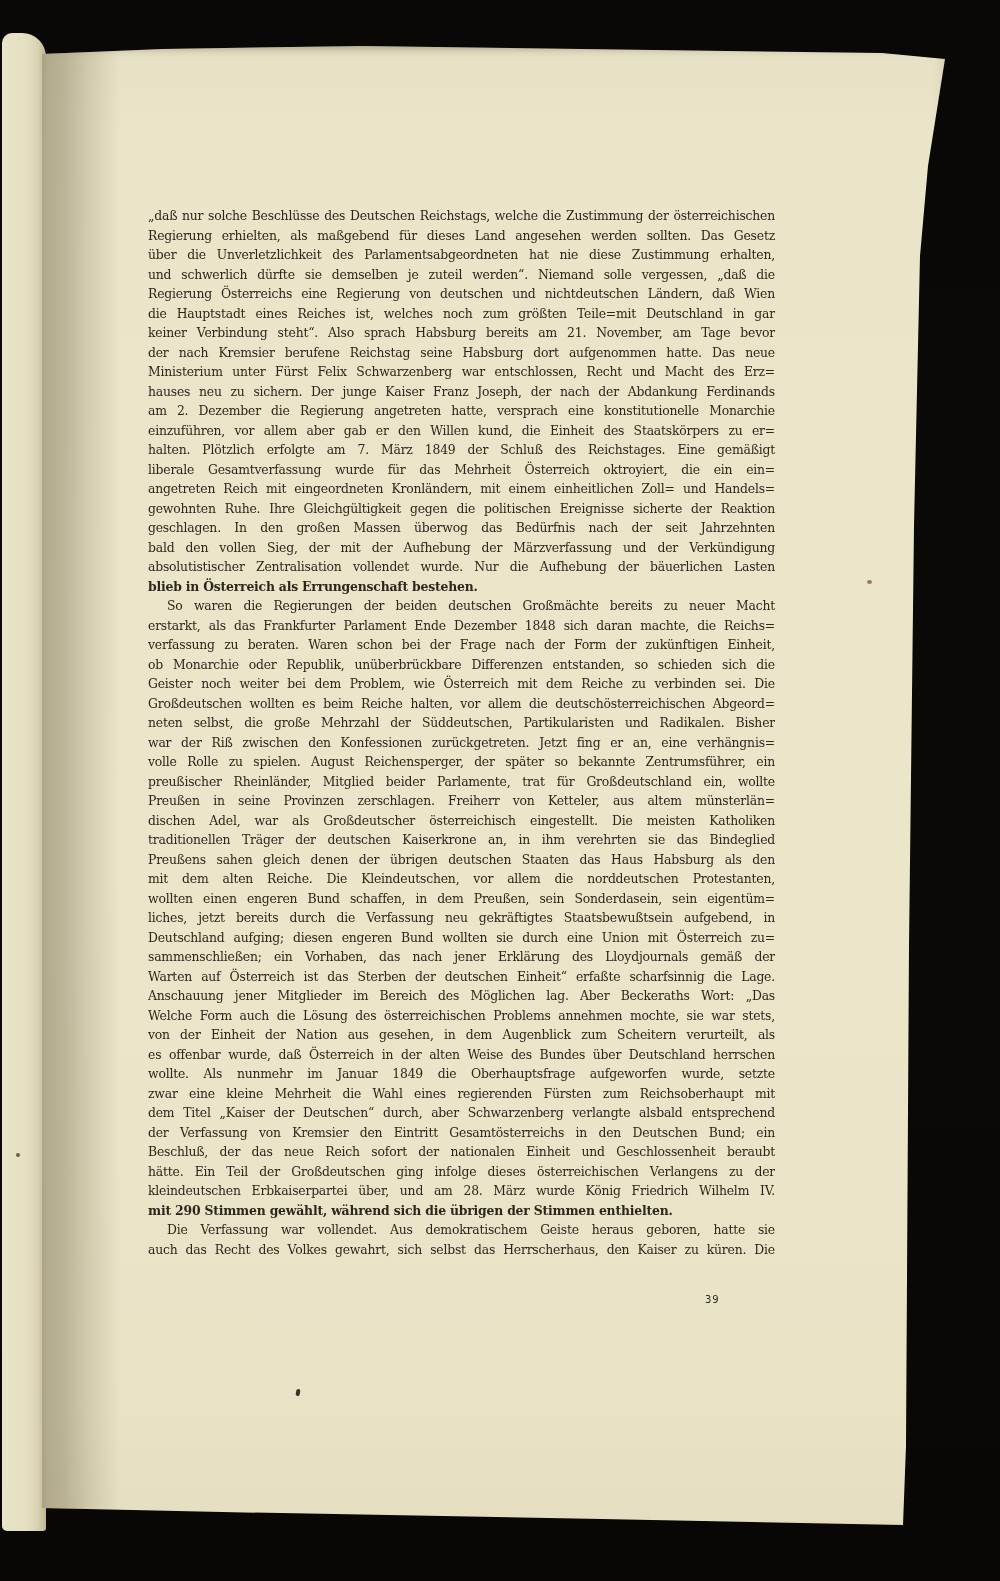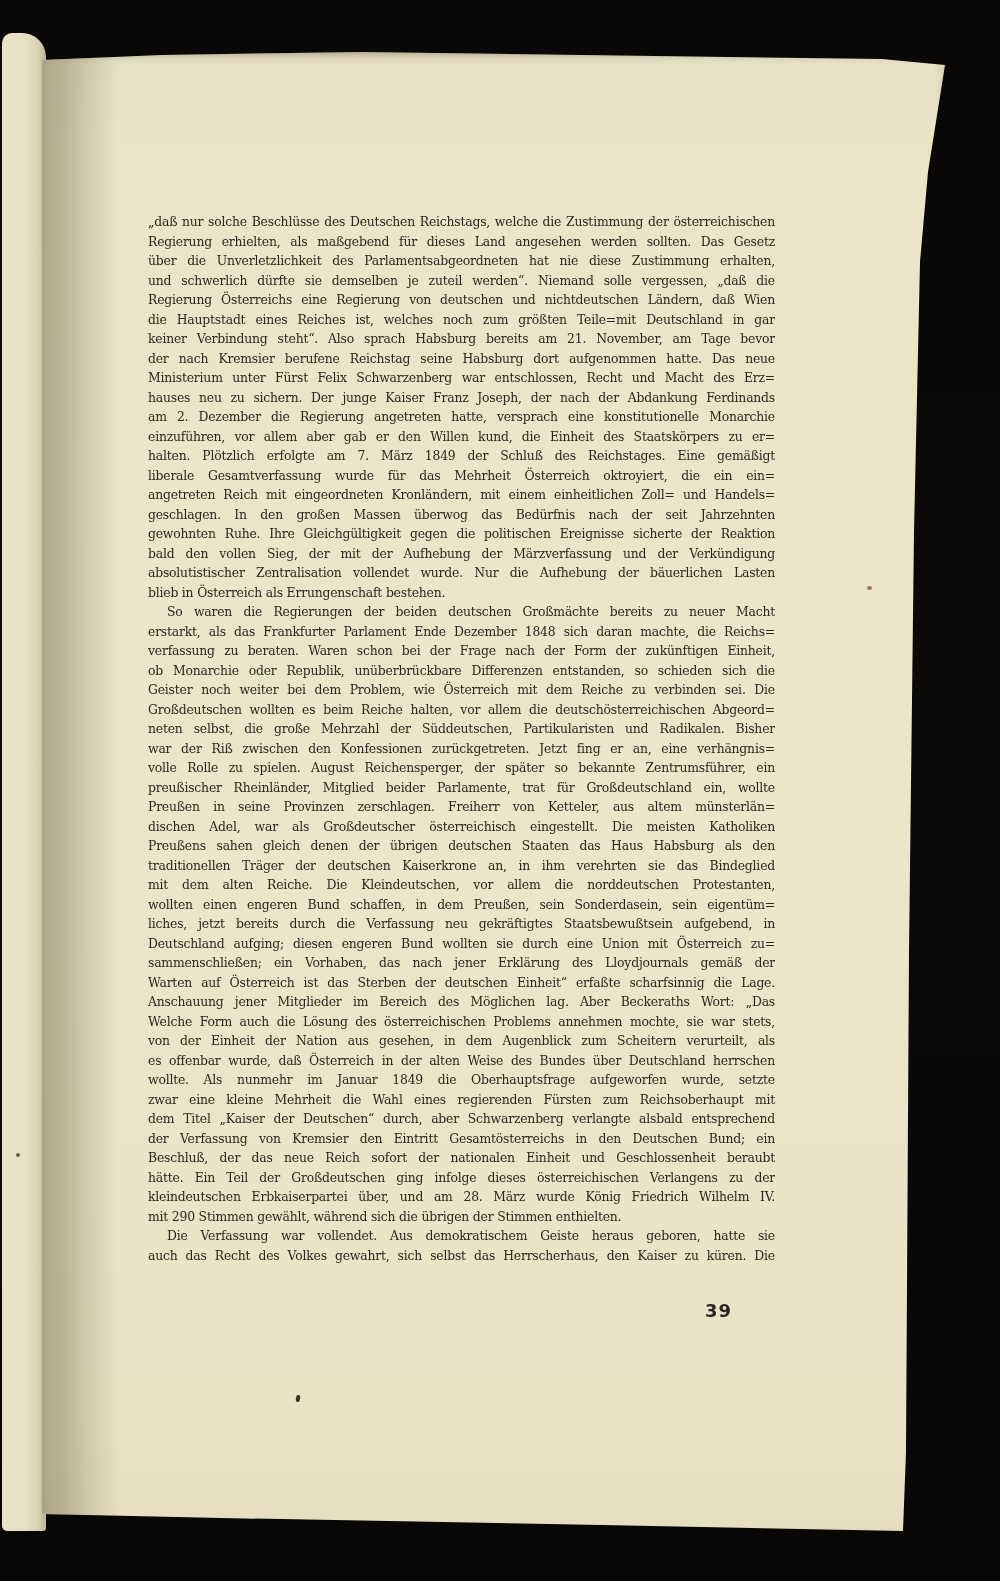--- a/index.html
+++ b/index.html
@@ -11,21 +11,21 @@
     font-family:"DejaVu Serif", serif;
   }
   
   .prev-page{
     position:absolute;left:2px;top:33px;width:44px;height:1498px;
     background:linear-gradient(90deg,#e9e3c7 0%,#e6e0c3 55%,#d8d1b1 82%,#bdb491 100%);
     border-radius:10px 24px 3px 5px;
   }
   
   .page{
-    position:absolute;left:42px;top:52px;width:906px;height:1480px;
+    position:absolute;left:42px;top:46px;width:906px;height:1480px;
     background:linear-gradient(180deg,#e6e0c4 0%,#eae4c9 6%,#ebe5ca 55%,#e9e3c6 92%,#e5dec0 100%);
     clip-path:polygon(0px 8px,120px 3px,320px 0px,840px 7px,903px 13px,
                       886px 120px,878px 210px,872px 480px,867px 900px,864px 1400px,861px 1479px,
                       560px 1473px,180px 1466px,0px 1462px);
     box-shadow:inset 0 7px 10px -5px rgba(70,60,35,.40), inset -8px 0 14px -8px rgba(70,60,35,.30);
   }
   
   .gutter{
     position:absolute;left:0;top:0;width:78px;height:100%;
     background:linear-gradient(90deg,rgba(98,88,56,.42) 0%,rgba(98,88,56,.34) 28%,rgba(98,88,56,.16) 62%,rgba(98,88,56,0) 100%);
@@ -33,25 +33,25 @@
   .textblock{
     position:absolute;left:106px;top:160px;width:627px;
     font-size:12.4px;line-height:19.5px;letter-spacing:-0.2px;
     color:#2d261d;
   }
   .line{
     height:19.5px;overflow:hidden;
     text-align:justify;text-align-last:justify;
   }
   .line.indent{padding-left:19px;}
-  .line.para-end{text-align-last:left;}
+  .line.para-end{text-align-last:left;font-weight:bold;}
   .pagenum{
     position:absolute;left:663px;top:1248px;width:70px;
-    font-family:"DejaVu Sans", sans-serif;font-weight:bold;
-    font-size:18px;color:#2b2720;letter-spacing:1px;
+    font-family:"DejaVu Sans", sans-serif;font-weight:normal;
+    font-size:10px;color:#2b2720;letter-spacing:1px;
   }
   .speck{position:absolute;border-radius:50%;}
   .speck-red{left:825px;top:534px;width:5px;height:4px;background:#8a5a3c;opacity:.8;}
   .speck-ink{left:254px;top:1343px;width:4px;height:7px;background:#3a332a;border-radius:2px;transform:rotate(12deg);}
   .speck-edge{left:16px;top:1153px;width:4px;height:4px;background:#6a6248;}
 </style>
 </head>
 <body>
 
 <div class="scene">
@@ -67,39 +67,39 @@
         <div class="line">die Hauptstadt eines Reiches ist, welches noch zum größten Teile=mit Deutschland in gar</div>
         <div class="line">keiner Verbindung steht“. Also sprach Habsburg bereits am 21. November, am Tage bevor</div>
         <div class="line">der nach Kremsier berufene Reichstag seine Habsburg dort aufgenommen hatte. Das neue</div>
         <div class="line">Ministerium unter Fürst Felix Schwarzenberg war entschlossen, Recht und Macht des Erz=</div>
         <div class="line">hauses neu zu sichern. Der junge Kaiser Franz Joseph, der nach der Abdankung Ferdinands</div>
         <div class="line">am 2. Dezember die Regierung angetreten hatte, versprach eine konstitutionelle Monarchie</div>
         <div class="line">einzuführen, vor allem aber gab er den Willen kund, die Einheit des Staatskörpers zu er=</div>
         <div class="line">halten. Plötzlich erfolgte am 7. März 1849 der Schluß des Reichstages. Eine gemäßigt</div>
         <div class="line">liberale Gesamtverfassung wurde für das Mehrheit Österreich oktroyiert, die ein ein=</div>
         <div class="line">angetreten Reich mit eingeordneten Kronländern, mit einem einheitlichen Zoll= und Handels=</div>
+        <div class="line">gewohnten Ruhe. Ihre Gleichgültigkeit gegen die politischen Ereignisse sicherte der Reaktion</div>
         <div class="line">geschlagen. In den großen Massen überwog das Bedürfnis nach der seit Jahrzehnten</div>
-        <div class="line">gewohnten Ruhe. Ihre Gleichgültigkeit gegen die politischen Ereignisse sicherte der Reaktion</div>
         <div class="line">bald den vollen Sieg, der mit der Aufhebung der Märzverfassung und der Verkündigung</div>
         <div class="line">absolutistischer Zentralisation vollendet wurde. Nur die Aufhebung der bäuerlichen Lasten</div>
         <div class="line para-end">blieb in Österreich als Errungenschaft bestehen.</div>
         <div class="line indent">So waren die Regierungen der beiden deutschen Großmächte bereits zu neuer Macht</div>
         <div class="line">erstarkt, als das Frankfurter Parlament Ende Dezember 1848 sich daran machte, die Reichs=</div>
         <div class="line">verfassung zu beraten. Waren schon bei der Frage nach der Form der zukünftigen Einheit,</div>
         <div class="line">ob Monarchie oder Republik, unüberbrückbare Differenzen entstanden, so schieden sich die</div>
         <div class="line">Geister noch weiter bei dem Problem, wie Österreich mit dem Reiche zu verbinden sei. Die</div>
         <div class="line">Großdeutschen wollten es beim Reiche halten, vor allem die deutschösterreichischen Abgeord=</div>
         <div class="line">neten selbst, die große Mehrzahl der Süddeutschen, Partikularisten und Radikalen. Bisher</div>
         <div class="line">war der Riß zwischen den Konfessionen zurückgetreten. Jetzt fing er an, eine verhängnis=</div>
         <div class="line">volle Rolle zu spielen. August Reichensperger, der später so bekannte Zentrumsführer, ein</div>
         <div class="line">preußischer Rheinländer, Mitglied beider Parlamente, trat für Großdeutschland ein, wollte</div>
         <div class="line">Preußen in seine Provinzen zerschlagen. Freiherr von Ketteler, aus altem münsterlän=</div>
         <div class="line">dischen Adel, war als Großdeutscher österreichisch eingestellt. Die meisten Katholiken</div>
+        <div class="line">traditionellen Träger der deutschen Kaiserkrone an, in ihm verehrten sie das Bindeglied</div>
         <div class="line">Preußens sahen gleich denen der übrigen deutschen Staaten das Haus Habsburg als den</div>
-        <div class="line">traditionellen Träger der deutschen Kaiserkrone an, in ihm verehrten sie das Bindeglied</div>
         <div class="line">mit dem alten Reiche. Die Kleindeutschen, vor allem die norddeutschen Protestanten,</div>
         <div class="line">wollten einen engeren Bund schaffen, in dem Preußen, sein Sonderdasein, sein eigentüm=</div>
         <div class="line">liches, jetzt bereits durch die Verfassung neu gekräftigtes Staatsbewußtsein aufgebend, in</div>
         <div class="line">Deutschland aufging; diesen engeren Bund wollten sie durch eine Union mit Österreich zu=</div>
         <div class="line">sammenschließen; ein Vorhaben, das nach jener Erklärung des Lloydjournals gemäß der</div>
         <div class="line">Warten auf Österreich ist das Sterben der deutschen Einheit“ erfaßte scharfsinnig die Lage.</div>
         <div class="line">Anschauung jener Mitglieder im Bereich des Möglichen lag. Aber Beckeraths Wort: „Das</div>
         <div class="line">Welche Form auch die Lösung des österreichischen Problems annehmen mochte, sie war stets,</div>
         <div class="line">von der Einheit der Nation aus gesehen, in dem Augenblick zum Scheitern verurteilt, als</div>
         <div class="line">es offenbar wurde, daß Österreich in der alten Weise des Bundes über Deutschland herrschen</div>

